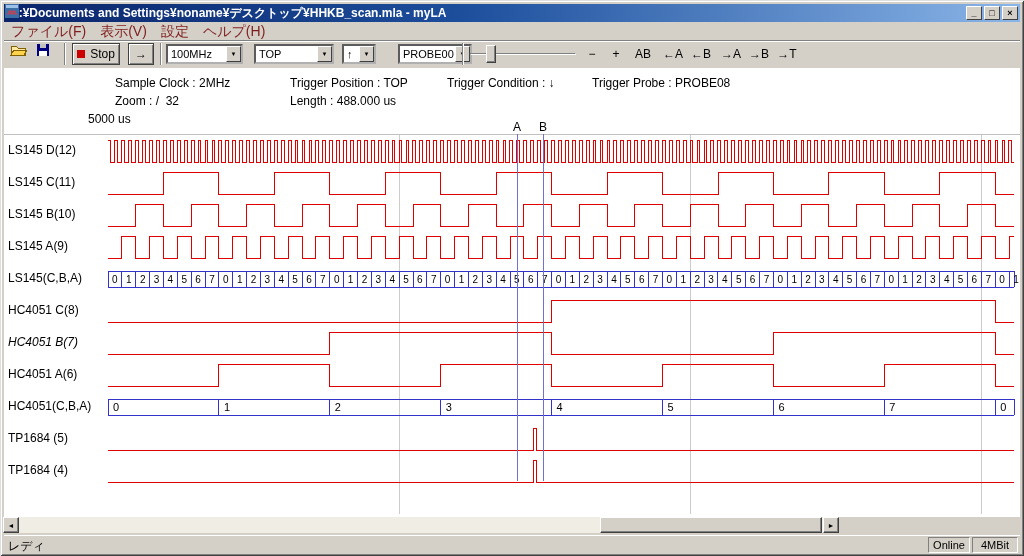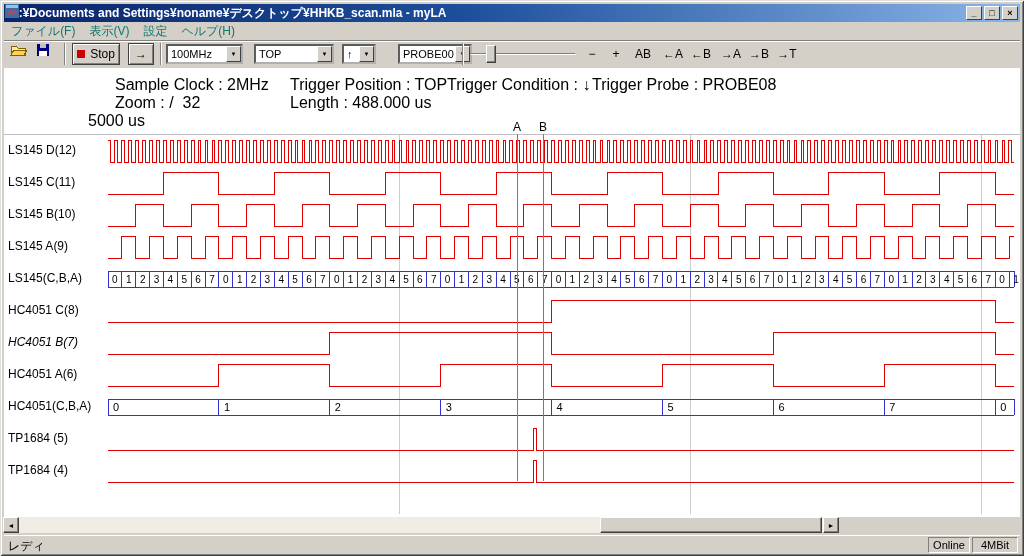--- a/index.html
+++ b/index.html
@@ -11,21 +11,21 @@
   .titlebar{position:absolute;left:4px;top:4px;right:4px;height:18px;
             background:linear-gradient(90deg,#0a246a 0%,#1c4e9c 45%,#8ab5e8 100%);
             display:flex;align-items:center;padding:0 2px;}
   .appicon{width:14px;height:14px;margin-left:1px;flex:0 0 auto;}
   .title-text{color:#fff;font-size:12px;font-weight:bold;margin-left:4px;flex:1;
               white-space:nowrap;overflow:hidden;}
   .tb-btn{width:16px;height:14px;background:#d4d0c8;border:1px solid;border-color:#fff #404040 #404040 #fff;
           margin-left:2px;display:flex;align-items:center;justify-content:center;
           font-size:9px;font-weight:bold;line-height:1;flex:0 0 auto;color:#000;}
   
-  .menubar{position:absolute;left:4px;top:23px;right:4px;height:17px;display:flex;align-items:center;font-size:12px;color:#0f766e;}
+  .menubar{position:absolute;left:4px;top:23px;right:4px;height:17px;display:flex;align-items:center;font-size:14px;color:#7f1d1d;}
   .menu-item{padding:1px 7px;}
   
   .toolbar{position:absolute;left:4px;top:40px;right:4px;height:27px;border-top:1px solid #808080;
            box-shadow:inset 0 1px 0 #fff;}
   .tool-icon-btn{position:absolute;top:2px;width:24px;height:22px;display:flex;align-items:center;justify-content:center;}
   .sep{position:absolute;top:2px;width:2px;height:22px;border-left:1px solid #808080;border-right:1px solid #fff;}
   .cmd-btn{position:absolute;top:2px;height:22px;background:#d4d0c8;border:1px solid #404040;
            box-shadow:inset 1px 1px 0 #fff,inset -1px -1px 0 #808080;
            display:flex;align-items:center;justify-content:center;gap:5px;font-size:12px;color:#000;}
   .flat-btn{position:absolute;top:2px;height:22px;display:flex;align-items:center;justify-content:center;
@@ -33,21 +33,21 @@
   .combo{position:absolute;top:3px;height:20px;background:#fff;border:2px inset #b0b0b0;display:flex;align-items:stretch;}
   .combo .txt{flex:1;font-size:11px;line-height:14px;padding:1px 0 0 3px;color:#000;white-space:nowrap;overflow:hidden;}
   .combo .drop{width:15px;background:#d4d0c8;border:1px solid;border-color:#fff #404040 #404040 #fff;
                display:flex;align-items:center;justify-content:center;font-size:6px;color:#000;}
   .stop-square{width:8px;height:8px;background:#cc0000;display:inline-block;}
   .slider-track{position:absolute;top:12px;height:2px;border:1px solid #808080;border-bottom-color:#fff;border-right-color:#fff;}
   .slider-thumb{position:absolute;top:4px;width:10px;height:18px;background:#d4d0c8;
                 border:1px solid;border-color:#fff #404040 #404040 #fff;box-shadow:inset -1px -1px 0 #808080;}
   
   .main{position:absolute;left:4px;top:68px;right:4px;height:449px;background:#fff;overflow:hidden;}
-  .info-label{position:absolute;font-size:16px;color:#000;white-space:pre;}
+  .info-label{position:absolute;font-size:12px;color:#000;white-space:pre;}
   .ch-label{position:absolute;left:4px;font-size:12px;color:#000;white-space:nowrap;}
   svg{position:absolute;left:0;top:0;}
   svg path,svg line{shape-rendering:crispEdges;}
   svg text{font-family:"Liberation Sans","DejaVu Sans",sans-serif;fill:#000;}
   
   .hscroll{position:absolute;left:3px;top:517px;width:836px;height:16px;background:#f0eee4;}
   .scroll-arrow{position:absolute;top:0;width:16px;height:16px;background:#d4d0c8;
                 border:1px solid;border-color:#fff #404040 #404040 #fff;box-shadow:inset -1px -1px 0 #808080;
                 display:flex;align-items:center;justify-content:center;font-size:7px;color:#000;}
   .scroll-thumb{position:absolute;top:0;left:597px;width:222px;height:16px;background:#d4d0c8;

